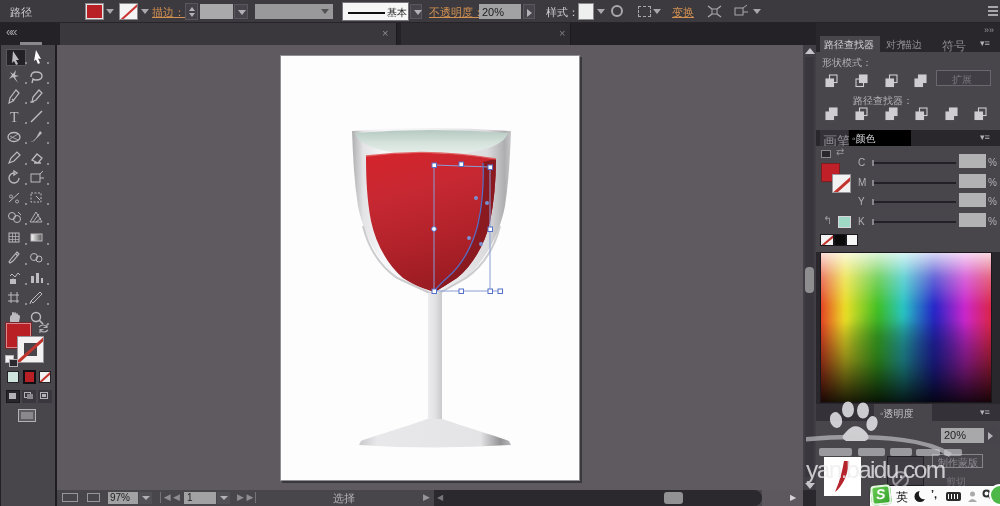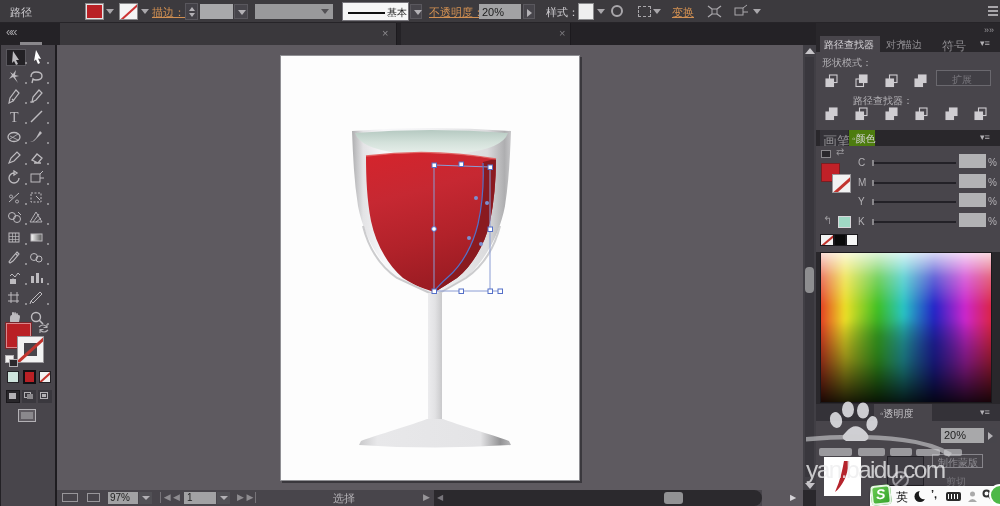--- a/index.html
+++ b/index.html
@@ -428,21 +428,21 @@
             <rect x="1" y="5" width="7.5" height="7.5" fill="#cfcdd1" stroke="#cfcdd1" stroke-width="1.1"></rect>
             <rect x="4.5" y="1" width="7.5" height="7.5" fill="none" stroke="#cfcdd1" stroke-width="1.1"></rect>
           </svg>
         </div>
     </div>
 
     <div class="abs" style="left:0;top:107px;width:184px;height:16px;background:#29272b;">
       <div class="abs" style="left:4px;top:0;width:28px;height:16px;background:#343238;">
           <span class="txt" style="left:3px;top:3px;font-size:14px;color:#8e8c90;">画笔</span>
         </div>
-      <div class="abs" style="left:33px;top:0;width:26px;height:16px;background:#4d7c0f;">
+      <div class="abs" style="left:33px;top:0;width:62px;height:16px;background:#000000;">
           <span class="txt" style="left:3px;top:2px;font-size:10px;color:#d4d2d6;">◦颜色</span>
         </div>
       <span class="txt" style="left:164px;top:2px;font-size:9px;color:#b3b1b5;">▾≡</span>
     </div>
 
     <div class="abs" style="left:0;top:123px;width:184px;height:106px;background:#48454b;">
       <div class="abs" style="left:5px;top:4px;width:10px;height:8px;background:#2a282c;border:1px solid #8a888c;"></div>
       <div class="abs" style="left:20px;top:3px;width:11px;height:10px;">
           <span class="txt" style="left:0;top:-3px;font-size:10px;color:#98969a;">⇄</span>
         </div>

